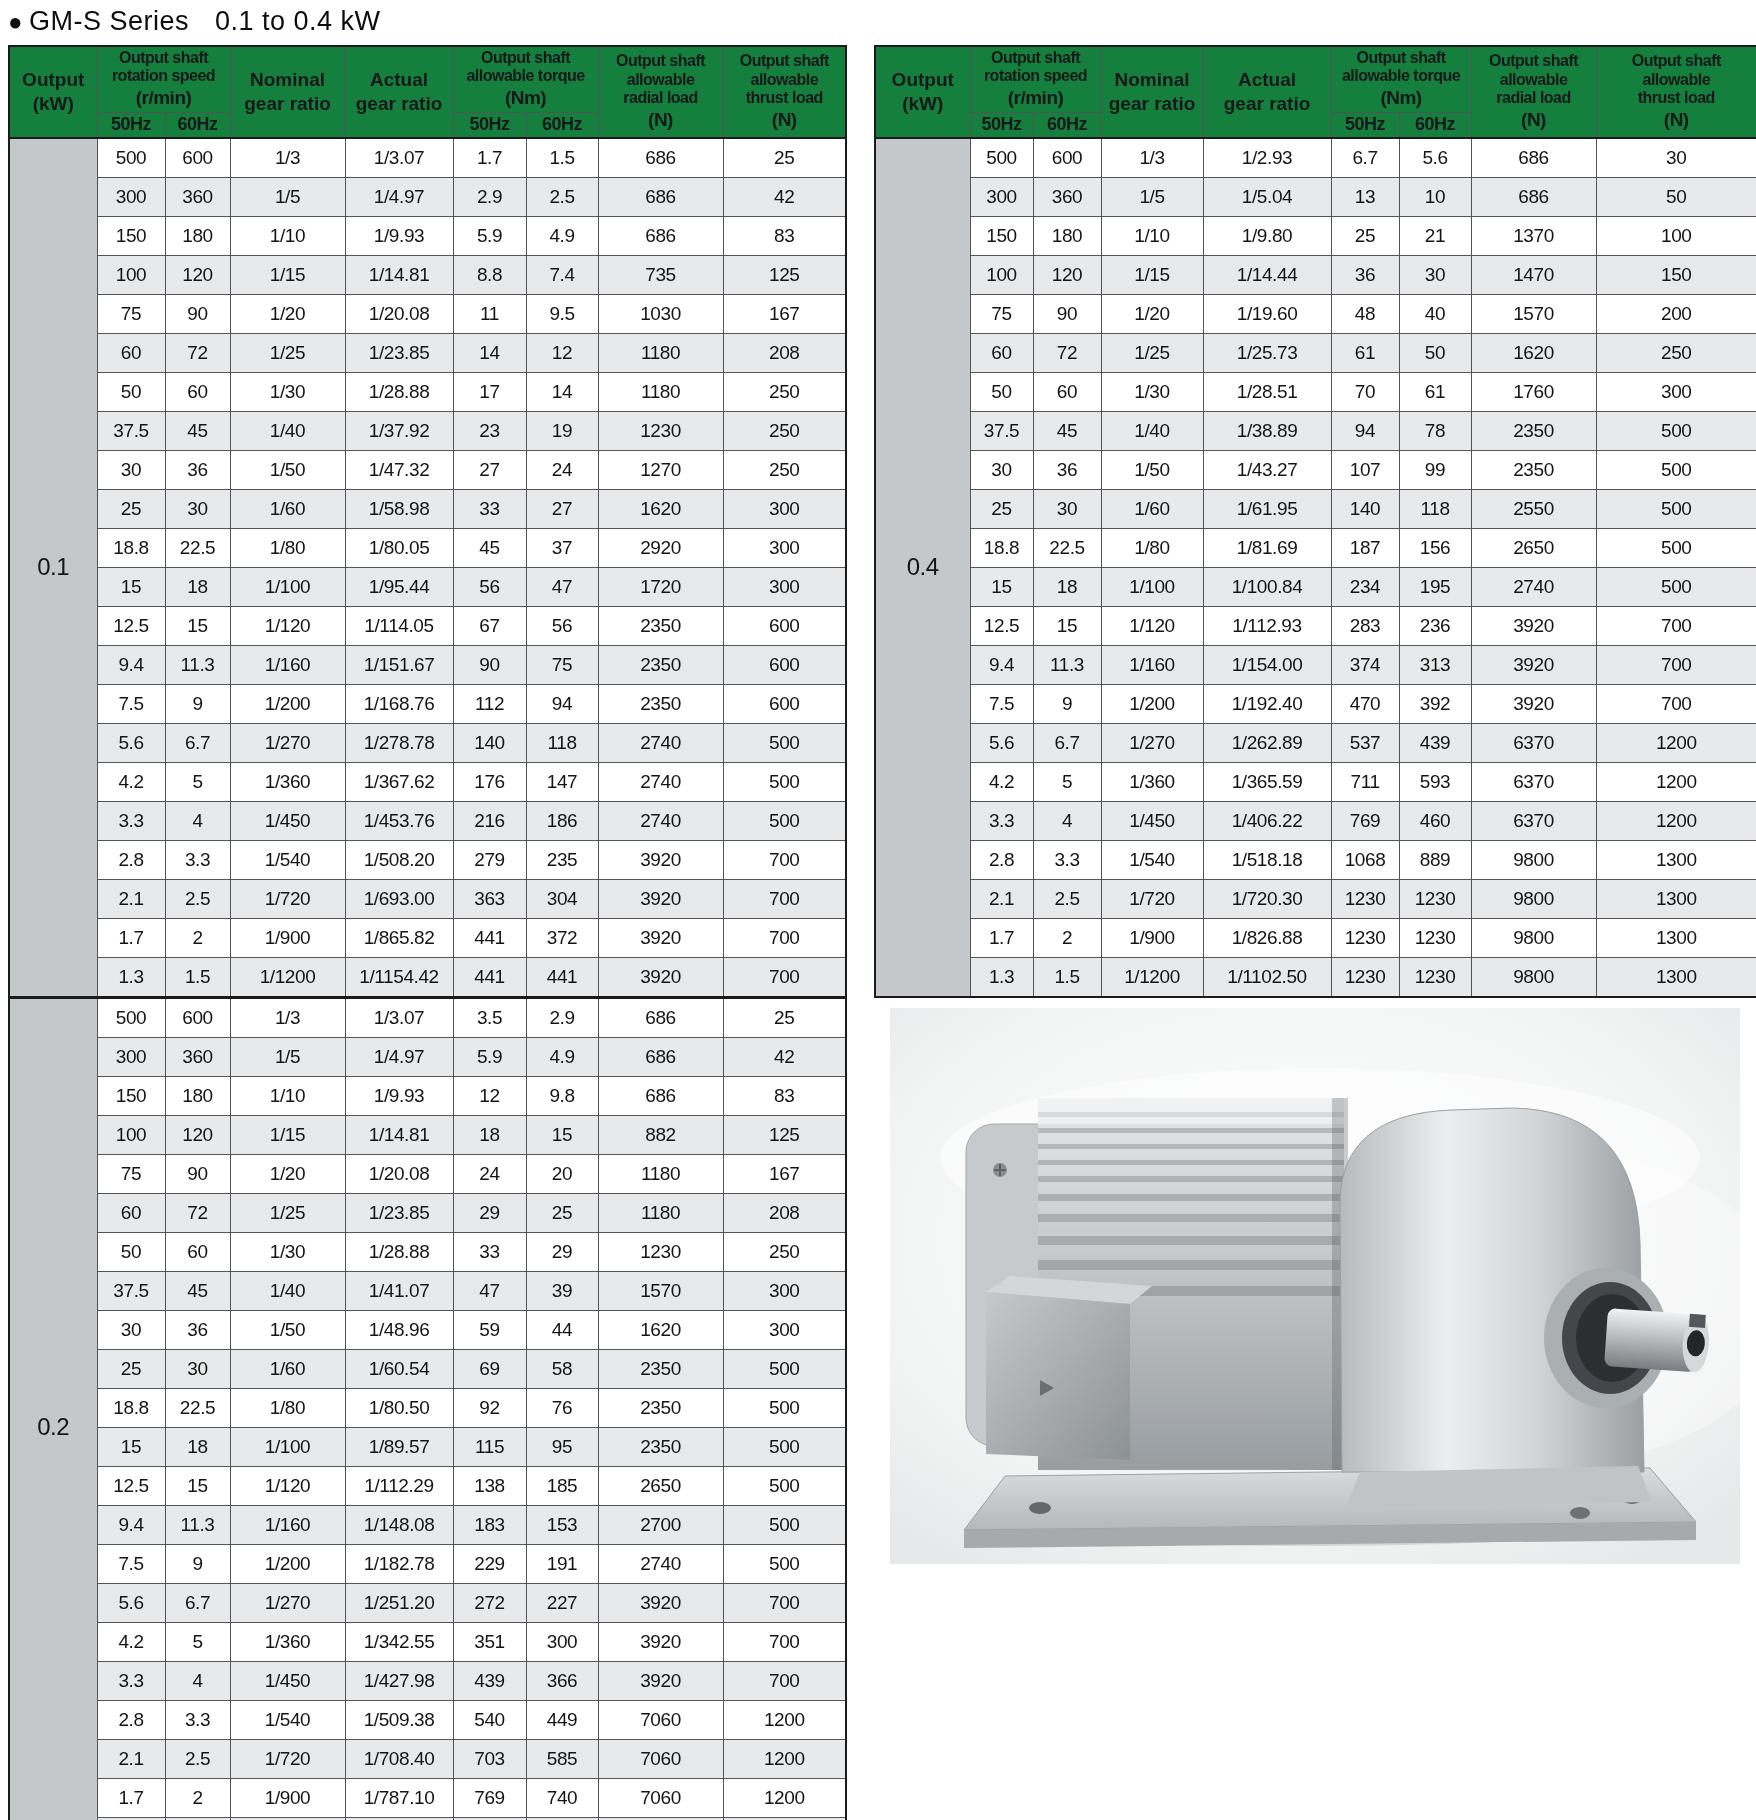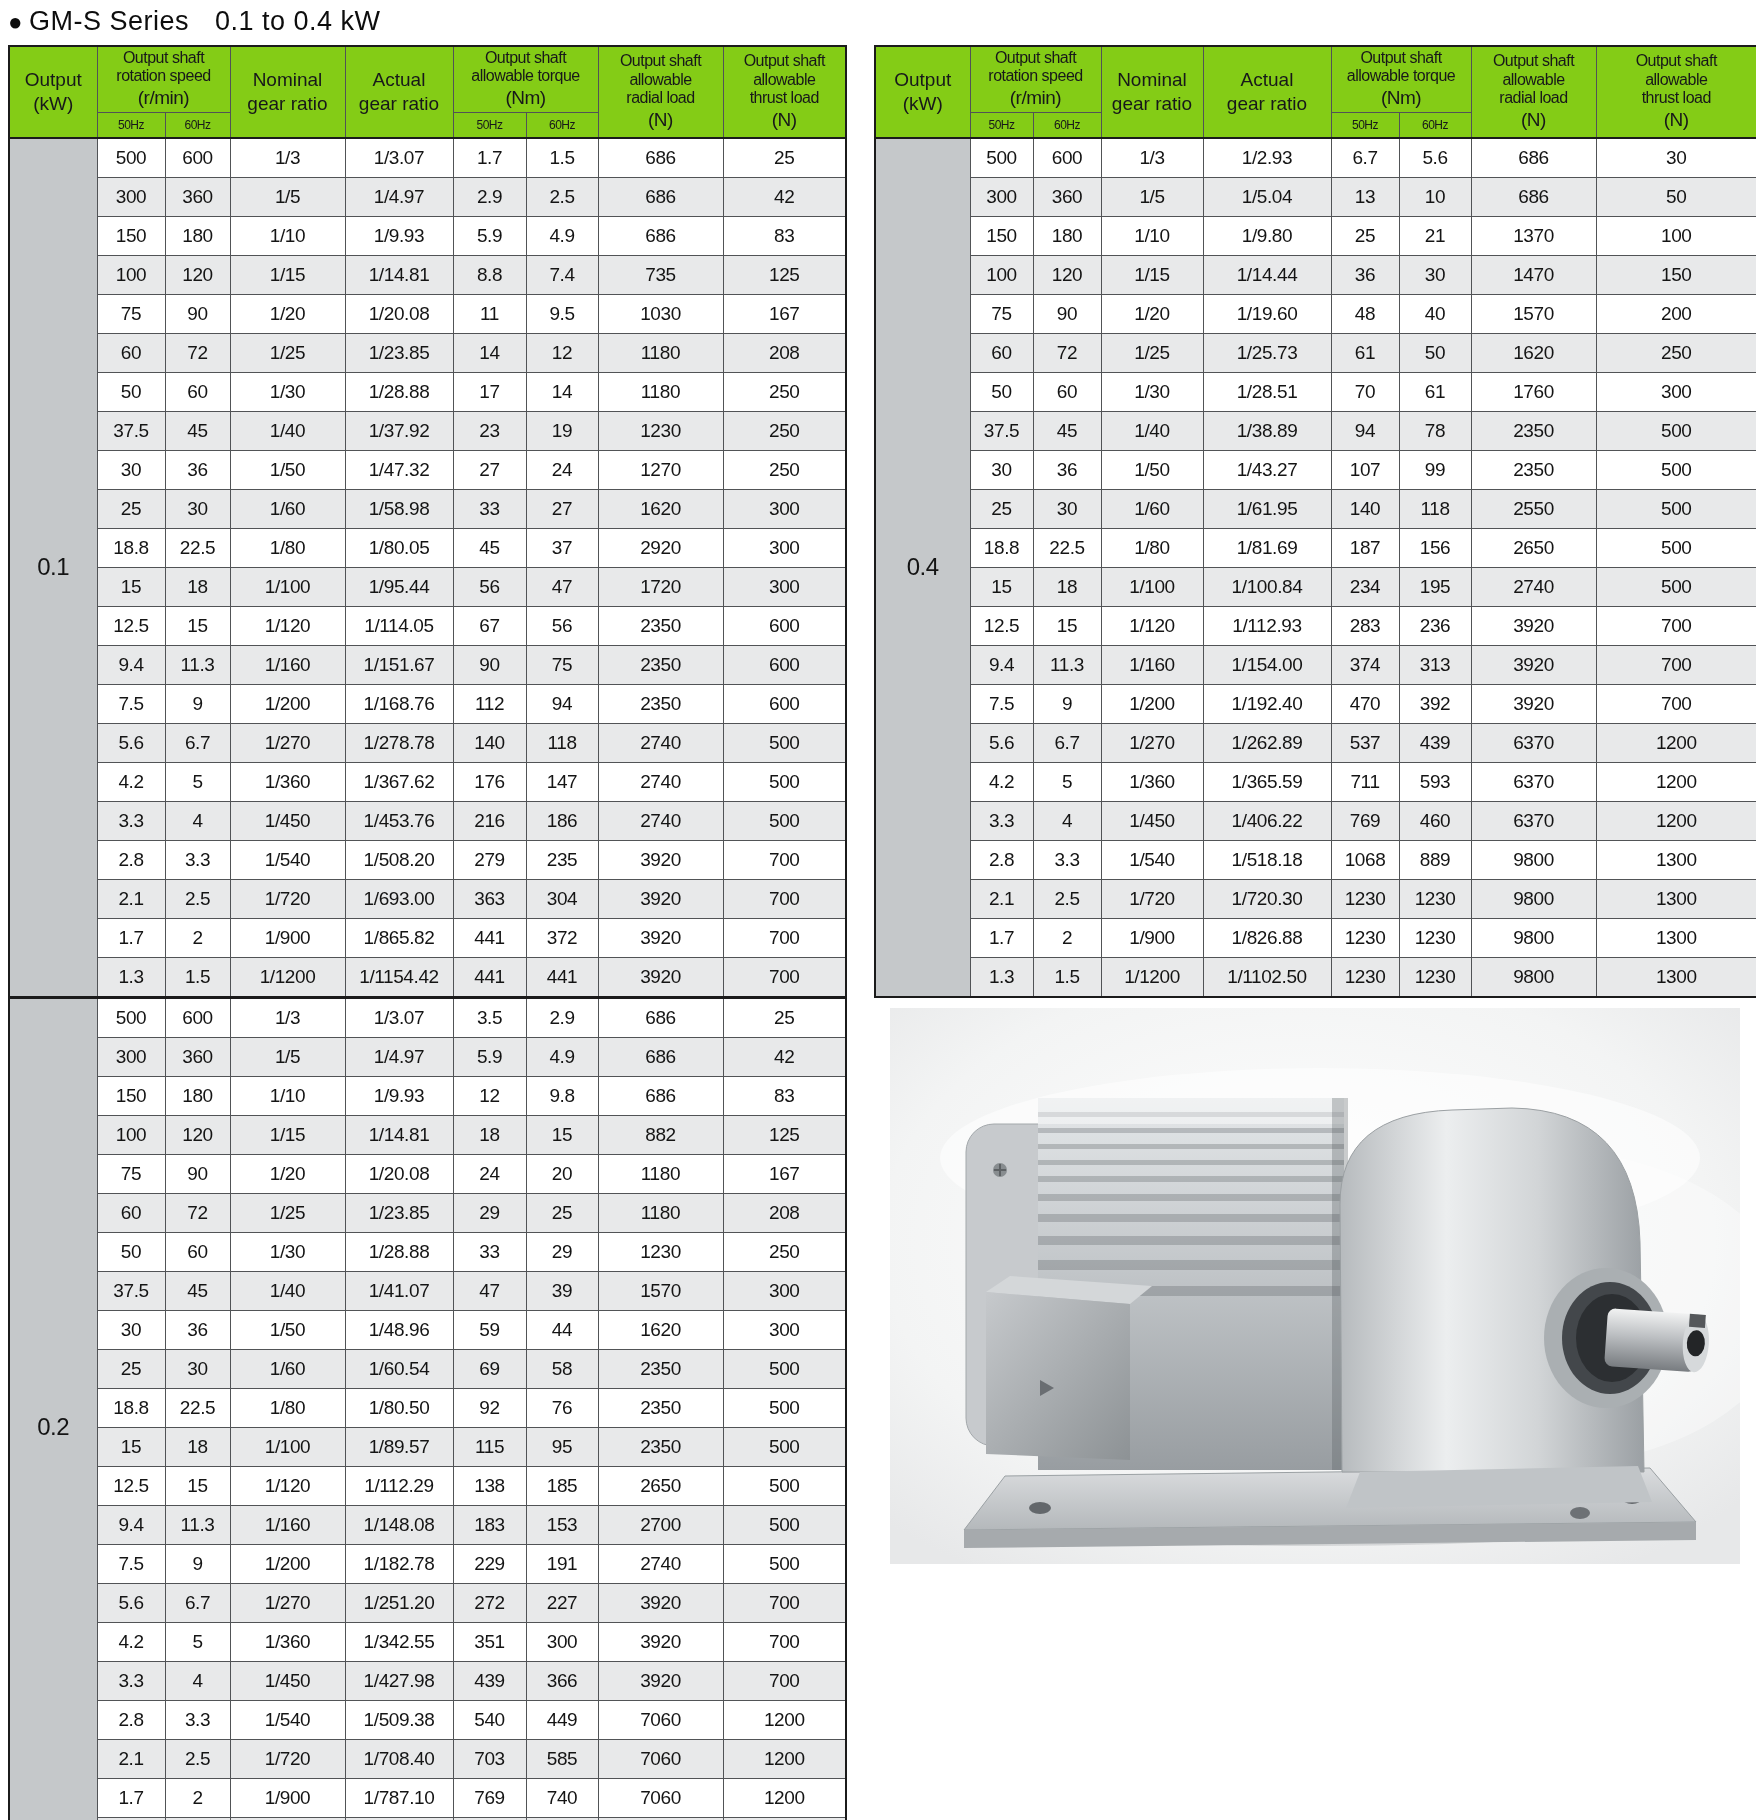--- a/index.html
+++ b/index.html
@@ -10,23 +10,23 @@
          color:#0d0d0d;display:flex;align-items:center;gap:6px;}
   .title .bullet{font-size:24px;line-height:1;}
   .title .range{margin-left:20px;}
 
   .tbl{position:absolute;top:45px;}
   .tbl table{border-collapse:collapse;table-layout:fixed;width:100%;
              border:2px solid #1b1b1b;}
   .tbl th,.tbl td{border:1px solid #515356;padding:0;text-align:center;
                   vertical-align:middle;overflow:hidden;white-space:nowrap;}
   .tbl thead{border-bottom:2px solid #1b1b1b;}
-  .tbl thead th{background:#84cc16;font-weight:normal;color:#17181a;}
+  .tbl thead th{background:#15803d;font-weight:bold;color:#17181a;}
   .tbl .h-main{height:66px;}
-  .tbl .h-sub th{height:24px;font-size:12px;letter-spacing:-0.5px;}
+  .tbl .h-sub th{height:24px;font-size:18px;letter-spacing:-0.5px;}
   .h-cond{font-size:16px;line-height:1.16;letter-spacing:-0.5px;}
   .h-big{font-size:19px;line-height:1.25;}
   .tbl tbody td{height:38px;font-size:19px;letter-spacing:-0.4px;background:#ffffff;}
   .tbl tbody tr:nth-child(even) td{background:#e8e9ea;}
   .tbl tbody td.kw{background:#c5c8ca !important;font-size:24px;}
   .tbl tbody.sec2{border-top:3px solid #1b1b1b;}
 
   #table-left{left:8px;width:837px;}
   #table-right{left:874px;width:882px;}
 

